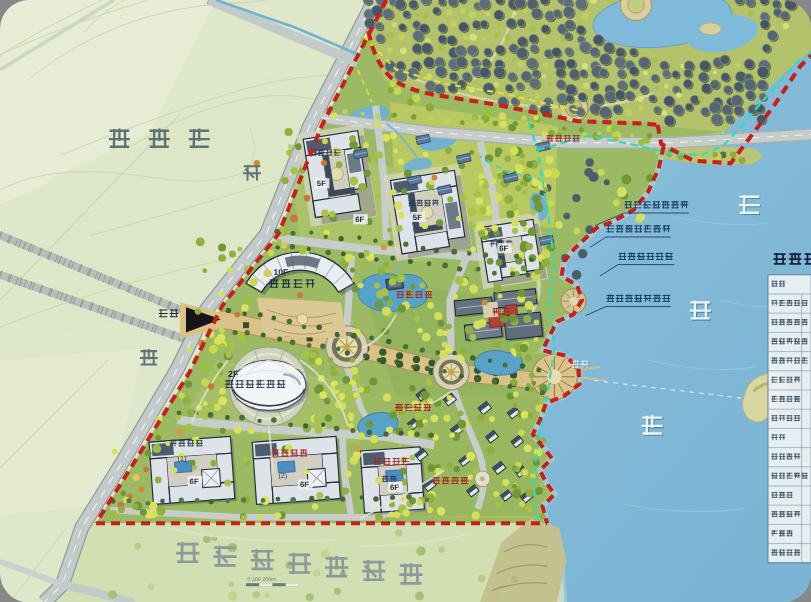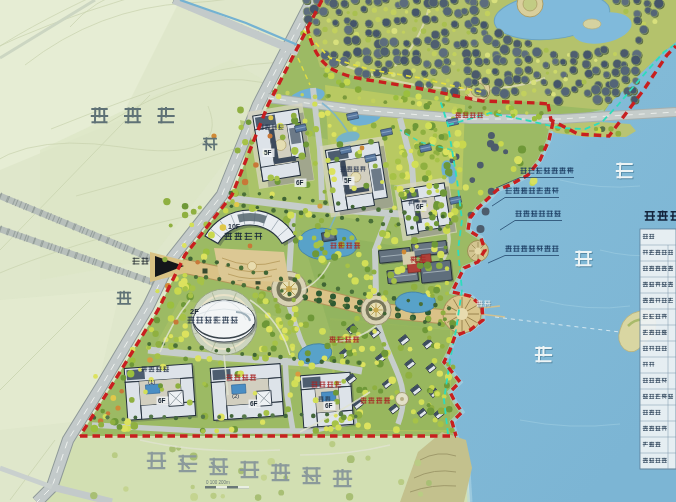--- a/index.html
+++ b/index.html
@@ -1,12 +1,12 @@
 <!DOCTYPE html>
-<html><head><meta charset="utf-8"><style>html,body{margin:0;padding:0;background:#888;}*{font-family:"Liberation Sans",sans-serif;}#map{position:relative;width:676px;height:502px;overflow:hidden;}#map svg{filter:blur(0.3px);}</style></head><body>
+<html><head><meta charset="utf-8"><style>html,body{margin:0;padding:0;background:#888;}*{font-family:"Liberation Sans",sans-serif;}#map{position:relative;width:676px;height:502px;overflow:hidden;border-radius:24px;}#map svg{filter:blur(0.3px);}</style></head><body>
 <div id="map">
 <svg width="676" height="502" viewBox="0 0 676 502">
 <defs>
         <linearGradient id="lake" x1="0" y1="0" x2="0.6" y2="1">
           <stop offset="0" stop-color="#95c6db"></stop>
           <stop offset="0.45" stop-color="#82bad7"></stop>
           <stop offset="1" stop-color="#7cb5d4"></stop>
         </linearGradient>
       </defs>
 

